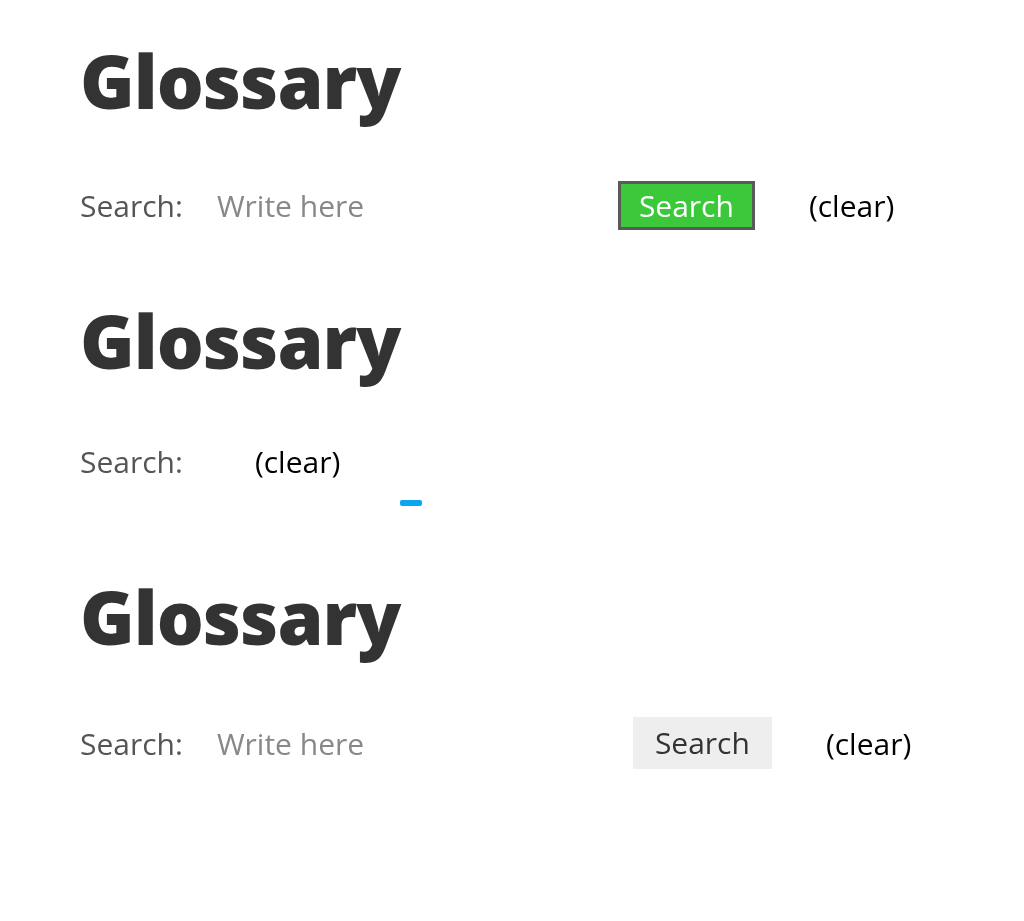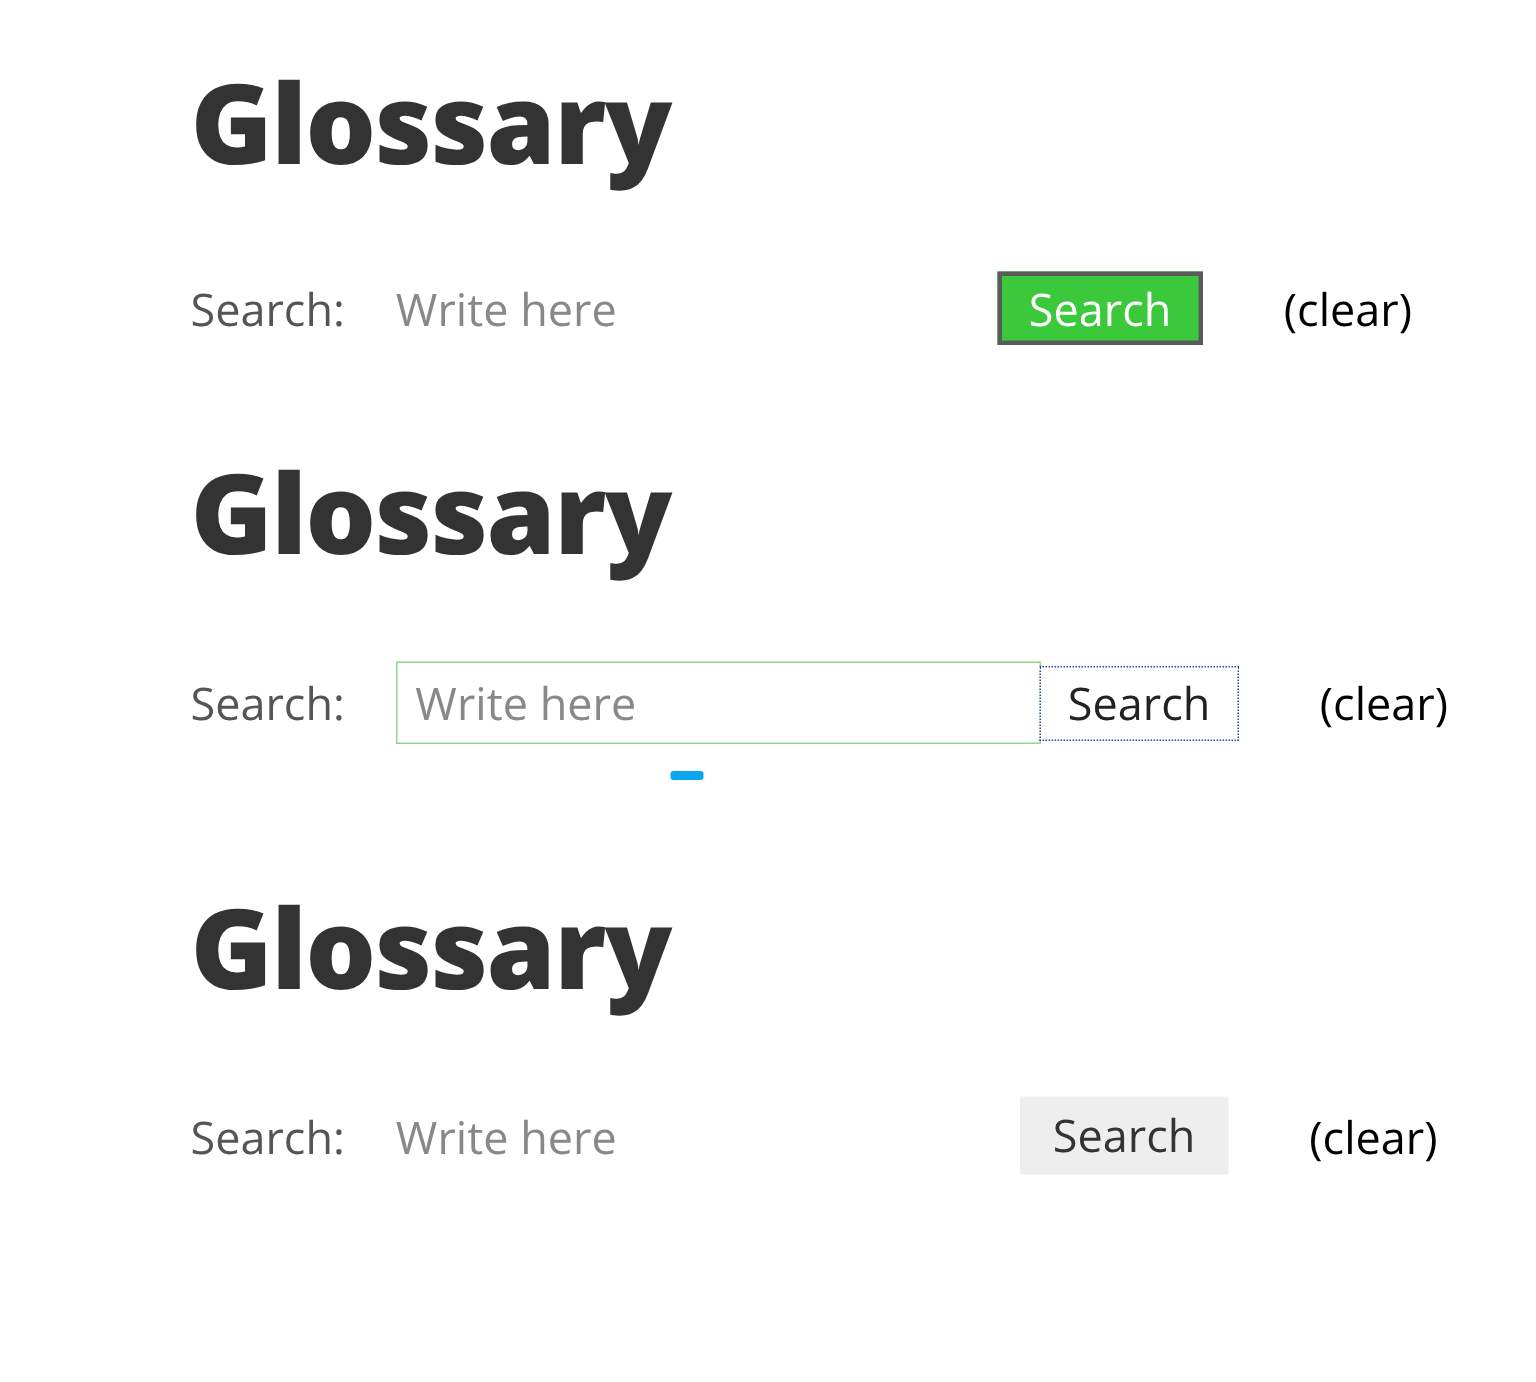--- a/index.html
+++ b/index.html
@@ -6,21 +6,20 @@
   html, body {
     margin: 0;
     padding: 0;
     background: #fff;
     font-family: "Open Sans", "Segoe UI", "Helvetica Neue", Arial, sans-serif;
     -webkit-font-smoothing: antialiased;
   }
   .page {
     width: 940px;
     padding: 30px 0 0 80px;
-    margin-left: 47px;
   }
   .block {
     margin-bottom: 60px;
   }
   h1.title {
     font-size: 74px;
     font-weight: 800;
     color: #333333;
     margin: 0 0 50px 0;
     letter-spacing: -1px;
@@ -139,23 +138,20 @@
       <input class="input-a" type="text" placeholder="Write here" style="">
       <button class="btn-a">Search</button>
       <a class="clear-link">(clear)</a>
     </div>
   </div>
 
   <div class="block">
     <h1 class="title">Glossary</h1>
     <div class="search-row">
       <span class="label">Search:</span>
-      <span class="input-wrap-b">
-        <input class="input-b" type="text" placeholder="Write here" style=""><button class="btn-b">Search</button>
-      </span>
       <a class="clear-link">(clear)</a>
     </div>
     <div class="tiny-mark"></div>
   </div>
 
   <div class="block">
     <h1 class="title">Glossary</h1>
     <div class="search-row">
       <span class="label">Search:</span>
       <input class="input-c" type="text" placeholder="Write here" style="">

